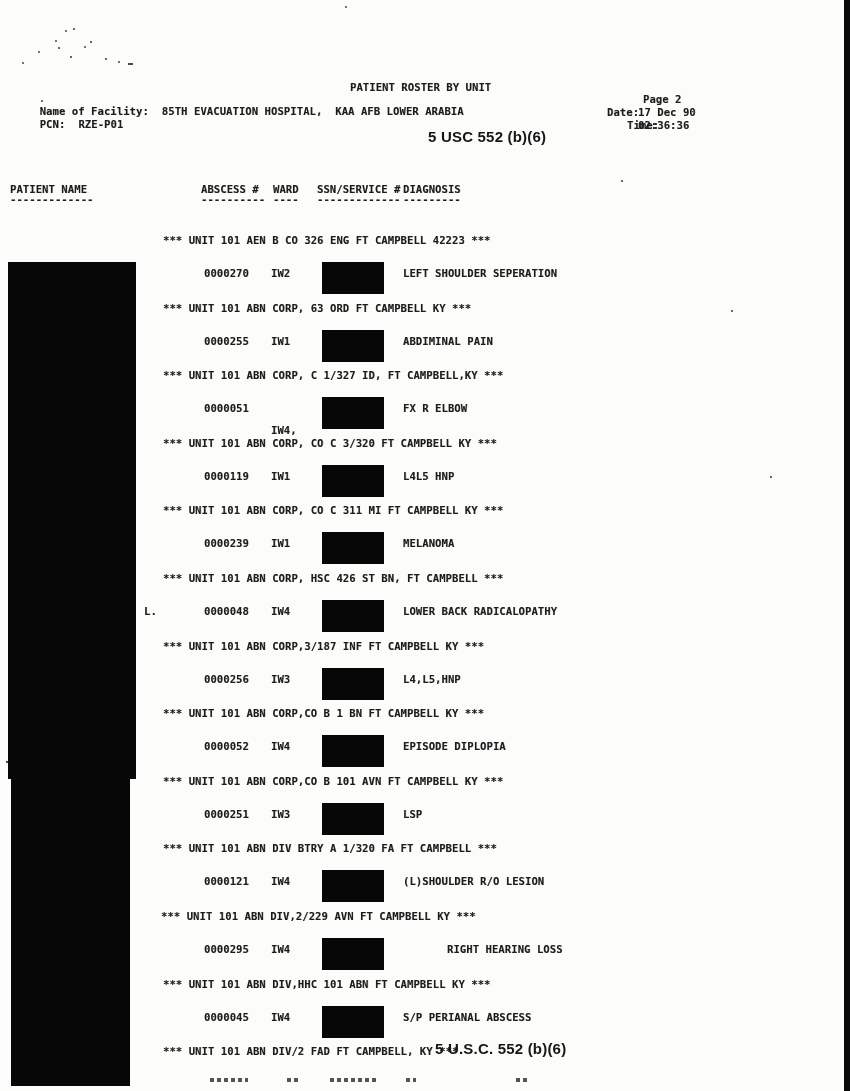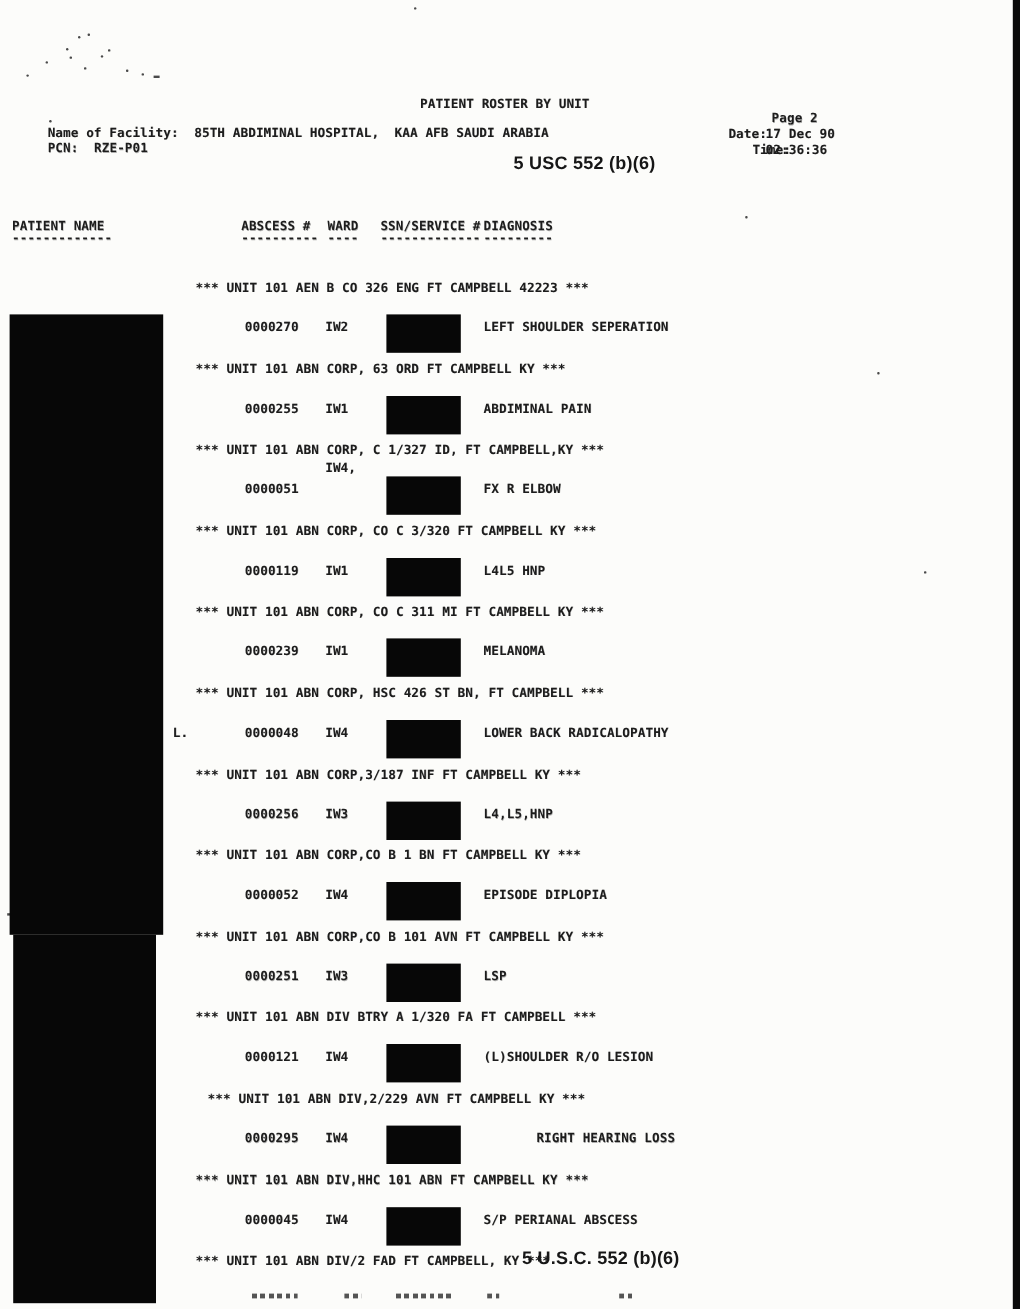--- a/index.html
+++ b/index.html
@@ -50,21 +50,21 @@
   <div class="sp" style="left:41px;top:100px;width:1.5px;height:2px;"></div>
   <div class="sp" style="left:345px;top:6px;width:2px;height:2px;"></div>
   <div class="sp" style="left:621px;top:180px;width:1.5px;height:1.5px;"></div>
   <div class="sp" style="left:731px;top:310px;width:1.5px;height:1.5px;"></div>
   <div class="sp" style="left:770px;top:476px;width:1.5px;height:1.5px;"></div>
   <div class="sp" style="left:6px;top:761px;width:3px;height:1.5px;border-radius:0;"></div>
 
   <div class="mono" style="left:350px;top:82px;">PATIENT ROSTER BY UNIT</div>
 
   <div class="mono" style="left:14px;top:95px;">
-    <span>Name of Facility:</span><span class="vsp">85TH ABDIMINAL HOSPITAL,  KAA AFB SAUDI ARABIA</span>
+    <span>Name of Facility:</span><span class="vsp">85TH EVACUATION HOSPITAL,  KAA AFB LOWER ARABIA</span>
   </div>
 
   <div class="mono" style="left:14px;top:108px;">
     <span>PCN:</span><span class="vsp">RZE-P01</span>
   </div>
 
   <div class="mono" style="left:643px;top:94px;">Page</div>
   <div class="mono" style="left:675px;top:94px;">2</div>
   <div class="mono" style="left:607px;top:107px;">Date:</div>
   <div class="mono" style="left:638px;top:107px;">17 Dec 90</div>
@@ -91,21 +91,21 @@
       <div class="mono" style="left: 271px; top: 268px;">IW2</div>
       <div class="redact" style="left: 322px; top: 262px; width: 62px; height: 32px;"></div>
       <div class="mono" style="left: 403px; top: 268px;">LEFT SHOULDER SEPERATION</div>
       <div class="mono" style="left: 163px; top: 302.6px;">*** UNIT 101 ABN CORP, 63 ORD FT CAMPBELL KY ***</div>
       <div class="mono" style="left: 204px; top: 335.6px;">0000255</div>
       <div class="mono" style="left: 271px; top: 335.6px;">IW1</div>
       <div class="redact" style="left: 322px; top: 329.6px; width: 62px; height: 32px;"></div>
       <div class="mono" style="left: 403px; top: 335.6px;">ABDIMINAL PAIN</div>
       <div class="mono" style="left: 163px; top: 370.2px;">*** UNIT 101 ABN CORP, C 1/327 ID, FT CAMPBELL,KY ***</div>
       <div class="mono" style="left: 204px; top: 403.2px;">0000051</div>
-      <div class="mono" style="left: 271px; top: 385px;">IW4,</div>
+      <div class="mono" style="left: 271px; top: 425px;">IW4,</div>
       <div class="redact" style="left: 322px; top: 397.2px; width: 62px; height: 32px;"></div>
       <div class="mono" style="left: 403px; top: 403.2px;">FX R ELBOW</div>
       <div class="mono" style="left: 163px; top: 437.8px;">*** UNIT 101 ABN CORP, CO C 3/320 FT CAMPBELL KY ***</div>
       <div class="mono" style="left: 204px; top: 470.8px;">0000119</div>
       <div class="mono" style="left: 271px; top: 470.8px;">IW1</div>
       <div class="redact" style="left: 322px; top: 464.8px; width: 62px; height: 32px;"></div>
       <div class="mono" style="left: 403px; top: 470.8px;">L4L5 HNP</div>
       <div class="mono" style="left: 163px; top: 505.4px;">*** UNIT 101 ABN CORP, CO C 311 MI FT CAMPBELL KY ***</div>
       <div class="mono" style="left: 204px; top: 538.4px;">0000239</div>
       <div class="mono" style="left: 271px; top: 538.4px;">IW1</div>
@@ -130,21 +130,21 @@
       <div class="mono" style="left: 163px; top: 775.8px;">*** UNIT 101 ABN CORP,CO B 101 AVN FT CAMPBELL KY ***</div>
       <div class="mono" style="left: 204px; top: 808.8px;">0000251</div>
       <div class="mono" style="left: 271px; top: 808.8px;">IW3</div>
       <div class="redact" style="left: 322px; top: 802.8px; width: 62px; height: 32px;"></div>
       <div class="mono" style="left: 403px; top: 808.8px;">LSP</div>
       <div class="mono" style="left: 163px; top: 843.4px;">*** UNIT 101 ABN DIV BTRY A 1/320 FA FT CAMPBELL ***</div>
       <div class="mono" style="left: 204px; top: 876.4px;">0000121</div>
       <div class="mono" style="left: 271px; top: 876.4px;">IW4</div>
       <div class="redact" style="left: 322px; top: 870.4px; width: 62px; height: 32px;"></div>
       <div class="mono" style="left: 403px; top: 876.4px;">(L)SHOULDER R/O LESION</div>
-      <div class="mono" style="left: 173px; top: 911px;">*** UNIT 101 ABN DIV,2/229 AVN FT CAMPBELL KY ***</div>
+      <div class="mono" style="left: 161px; top: 911px;">*** UNIT 101 ABN DIV,2/229 AVN FT CAMPBELL KY ***</div>
       <div class="mono" style="left: 204px; top: 944px;">0000295</div>
       <div class="mono" style="left: 271px; top: 944px;">IW4</div>
       <div class="redact" style="left: 322px; top: 938px; width: 62px; height: 32px;"></div>
       <div class="mono" style="left: 403px; top: 944px; padding-left: 44px;">RIGHT HEARING LOSS</div>
       <div class="mono" style="left: 163px; top: 978.6px;">*** UNIT 101 ABN DIV,HHC 101 ABN FT CAMPBELL KY ***</div>
       <div class="mono" style="left: 204px; top: 1011.6px;">0000045</div>
       <div class="mono" style="left: 271px; top: 1011.6px;">IW4</div>
       <div class="redact" style="left: 322px; top: 1005.6px; width: 62px; height: 32px;"></div>
       <div class="mono" style="left: 403px; top: 1011.6px;">S/P PERIANAL ABSCESS</div>
       <div class="mono" style="left: 163px; top: 1046.2px;">*** UNIT 101 ABN DIV/2 FAD FT CAMPBELL, KY ***</div>

